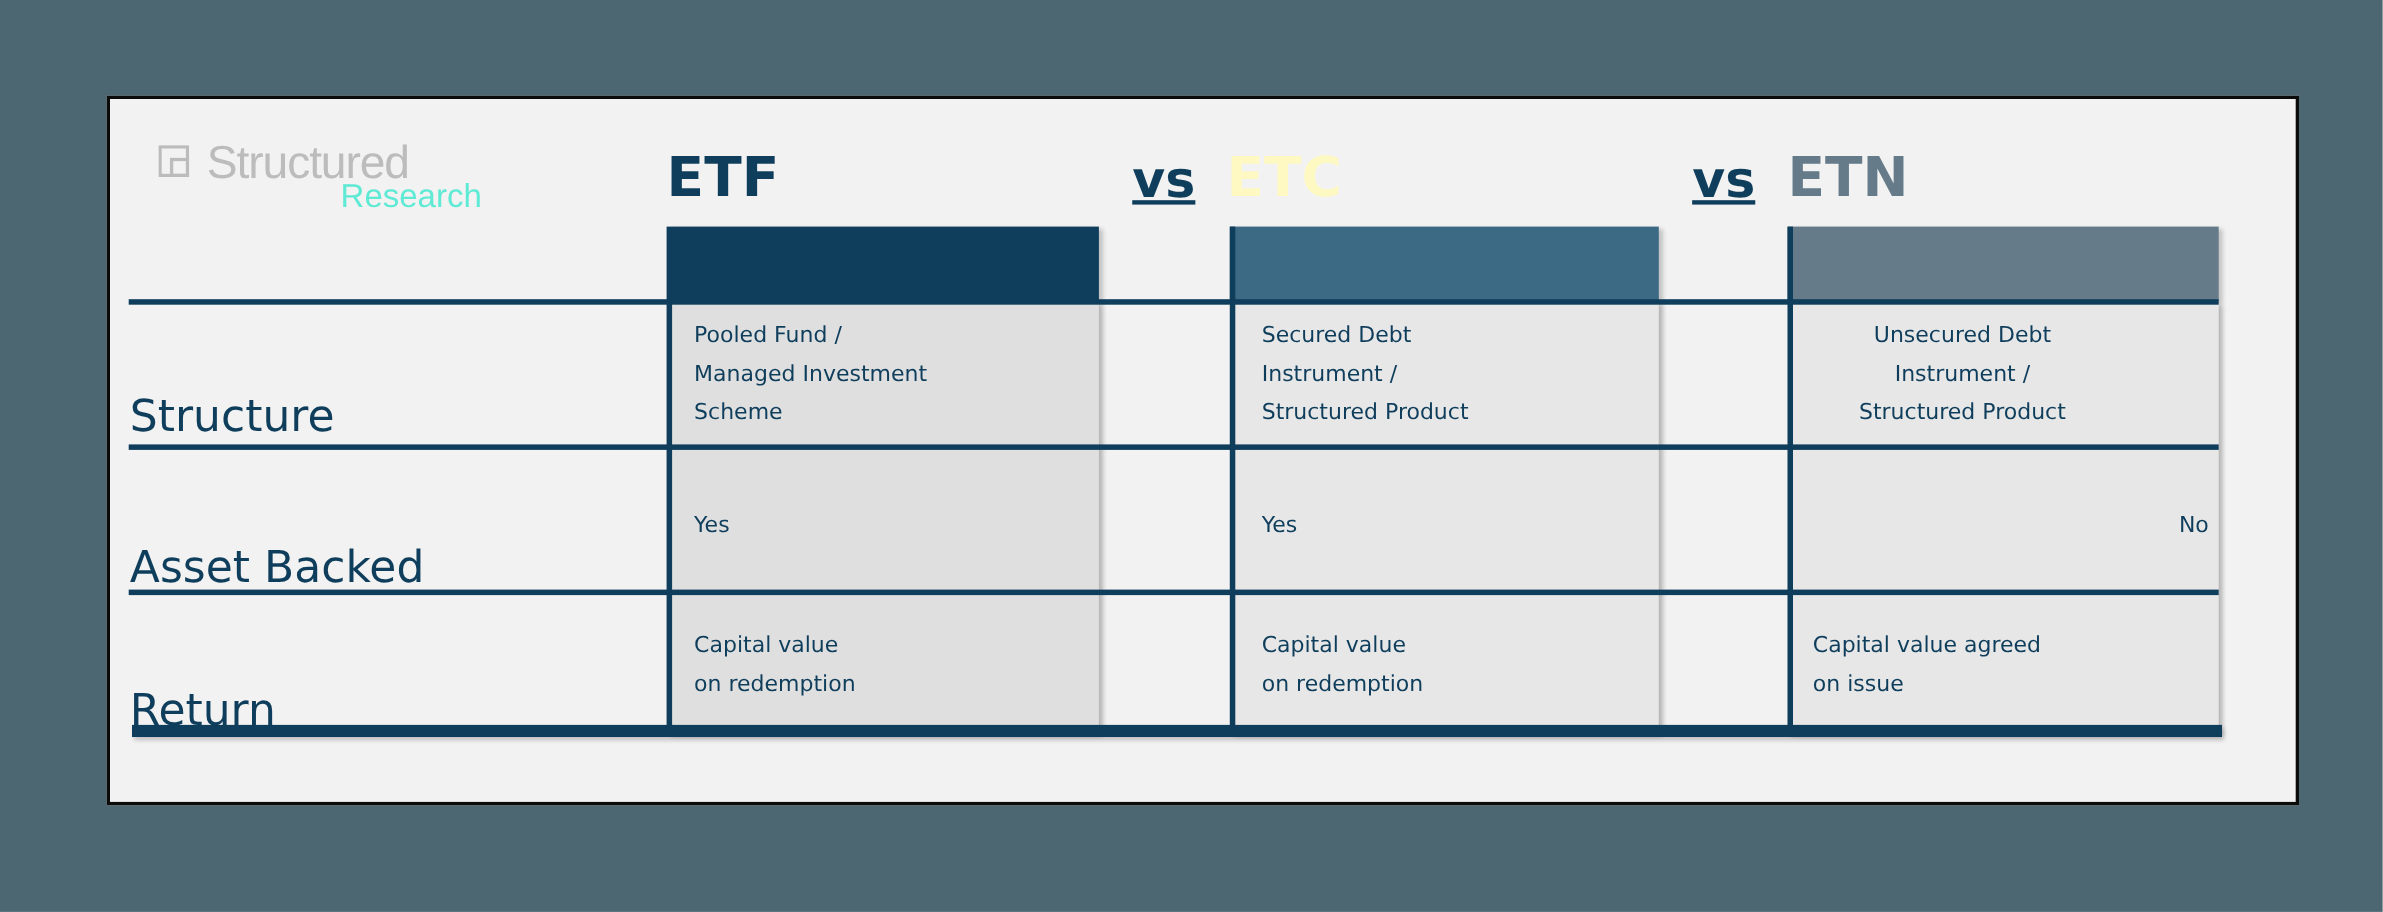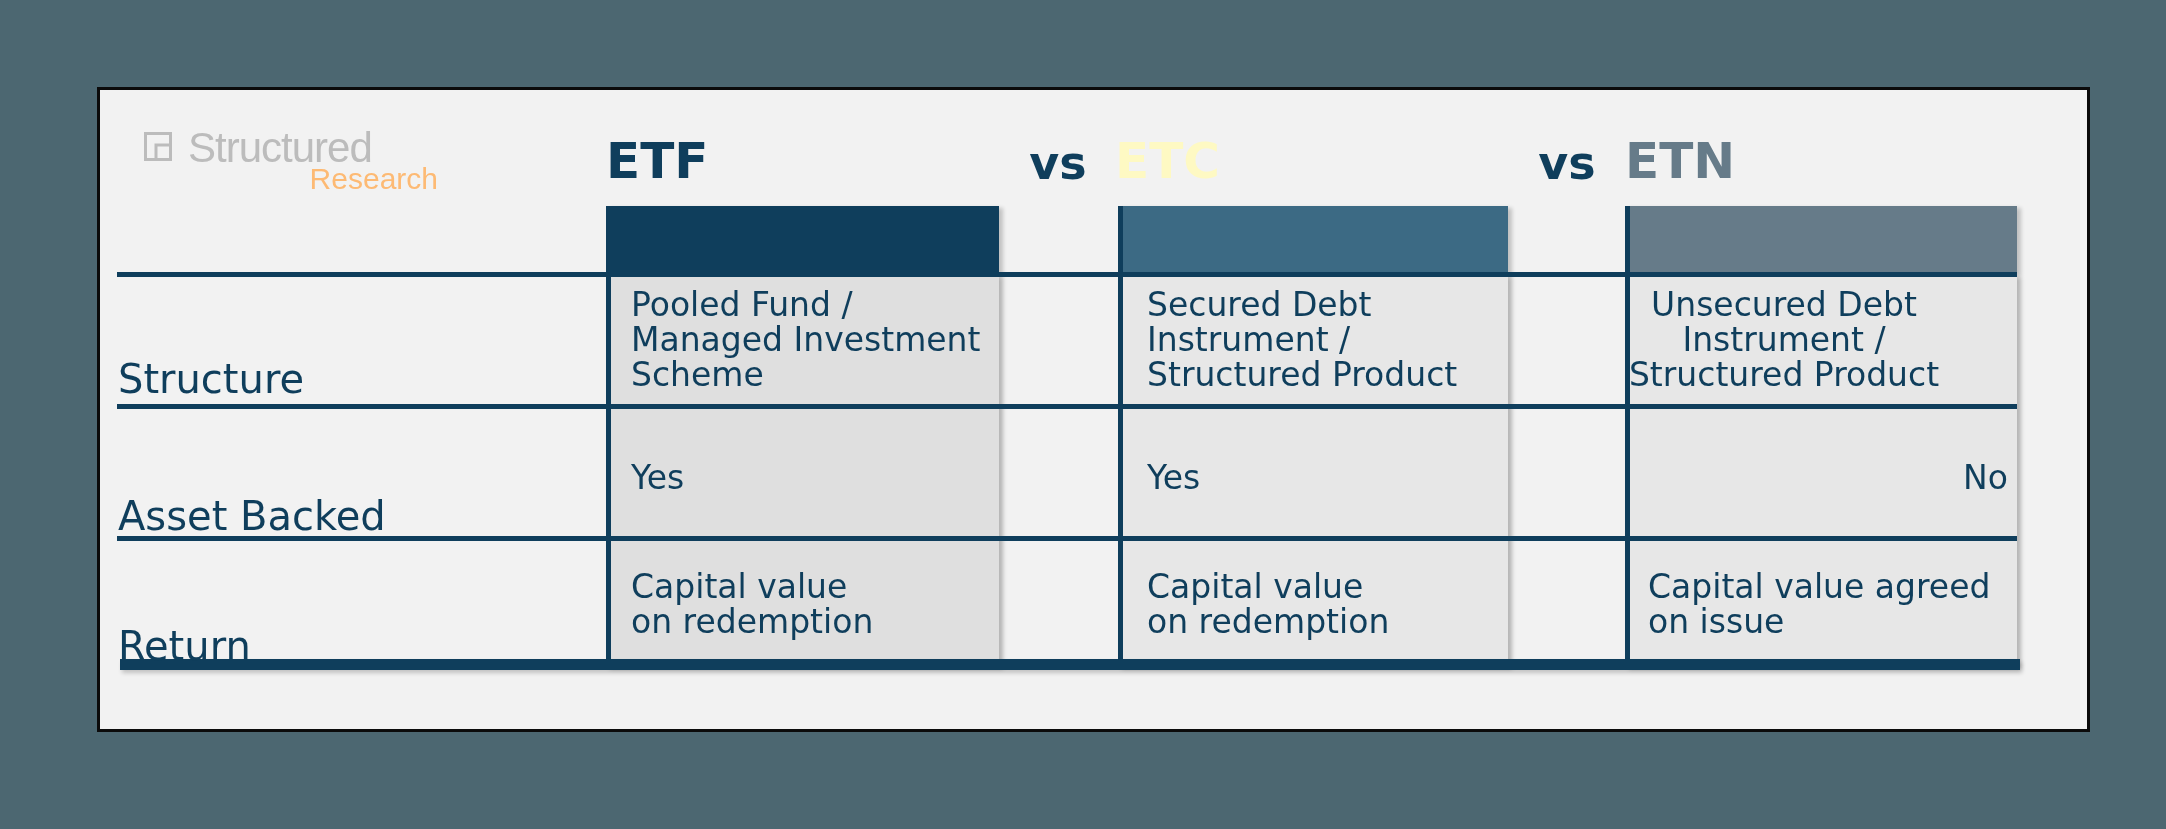--- a/index.html
+++ b/index.html
@@ -1,30 +1,30 @@
 <!DOCTYPE html>
 <html><head>
 <meta charset="utf-8">
 <style>
   html,body{margin:0;padding:0;}
   body{width:2166px;height:829px;background:#4c6771;position:relative;overflow:hidden;font-family:"DejaVu Sans","Liberation Sans",sans-serif;color:#0f3e5c;}
   .frame{position:absolute;left:97px;top:87px;width:1987px;height:639px;background:#f2f2f2;border:3px solid #0b0b0b;}
   .abs{position:absolute;}
   .logo-icon{left:144px;top:132px;width:28px;height:29px;}
   .logo-name{left:188px;top:124px;font-family:"Liberation Sans",sans-serif;font-size:42px;color:#bcbcbc;letter-spacing:-1px;white-space:nowrap;}
-  .logo-sub{left:300px;width:138px;text-align:right;top:162px;font-family:"Liberation Sans",sans-serif;font-size:30px;color:#fdba74;white-space:nowrap;}
+  .logo-sub{left:300px;width:138px;text-align:right;top:162px;font-family:"Liberation Sans",sans-serif;font-size:30px;color:#5eead4;white-space:nowrap;}
   .col-title{top:132px;font-size:50px;text-align:left;width:393px;font-weight:bold;}
-  .vs{top:136px;font-size:46px;font-weight:bold;color:#0f3e5c;width:70px;text-align:center;}
+  .vs{top:136px;font-size:46px;font-weight:bold;color:#0f3e5c;width:70px;text-align:center;text-decoration:underline;}
   .col-header{top:206px;height:68px;}
   .col-body{top:274px;height:392px;box-shadow:4px 3px 4px rgba(0,0,0,0.25);}
   .col-border{width:5px;background:#0f3e5c;}
   .hline{height:5px;background:#0f3e5c;}
   .hline-bottom{left:120px;top:659px;width:1900px;height:11px;background:#0f3e5c;box-shadow:2px 3px 4px rgba(0,0,0,0.2);}
   .row-label{left:118px;font-size:40px;color:#0f3e5c;white-space:nowrap;margin-top:46px;}
-  .cell{font-size:33px;line-height:35px;color:#0f3e5c;white-space:pre-line;width:360px;}
+  .cell{font-size:20px;line-height:35px;color:#0f3e5c;white-space:pre-line;width:360px;}
 </style>
 </head>
 <body>
 
 <div class="frame"></div>
 
 <svg class="abs logo-icon" viewBox="0 0 28 29">
   <rect x="1.5" y="1.5" width="25" height="26" fill="none" stroke="#bcbcbc" stroke-width="3"></rect>
   <rect x="12" y="13" width="14.5" height="14.5" fill="none" stroke="#bcbcbc" stroke-width="3"></rect>
 </svg>

